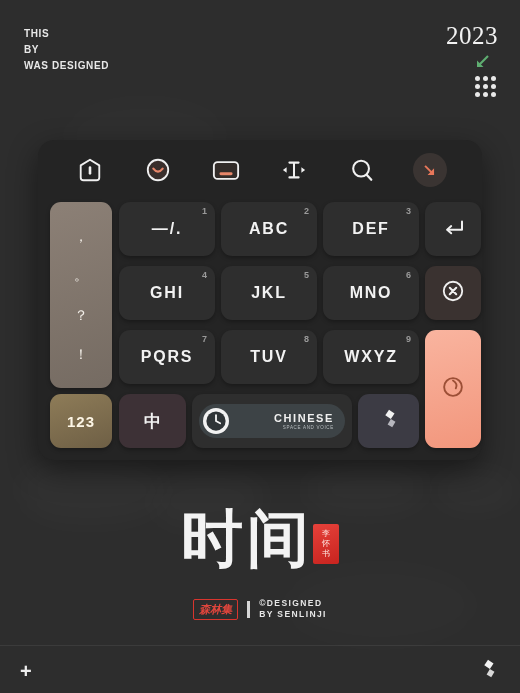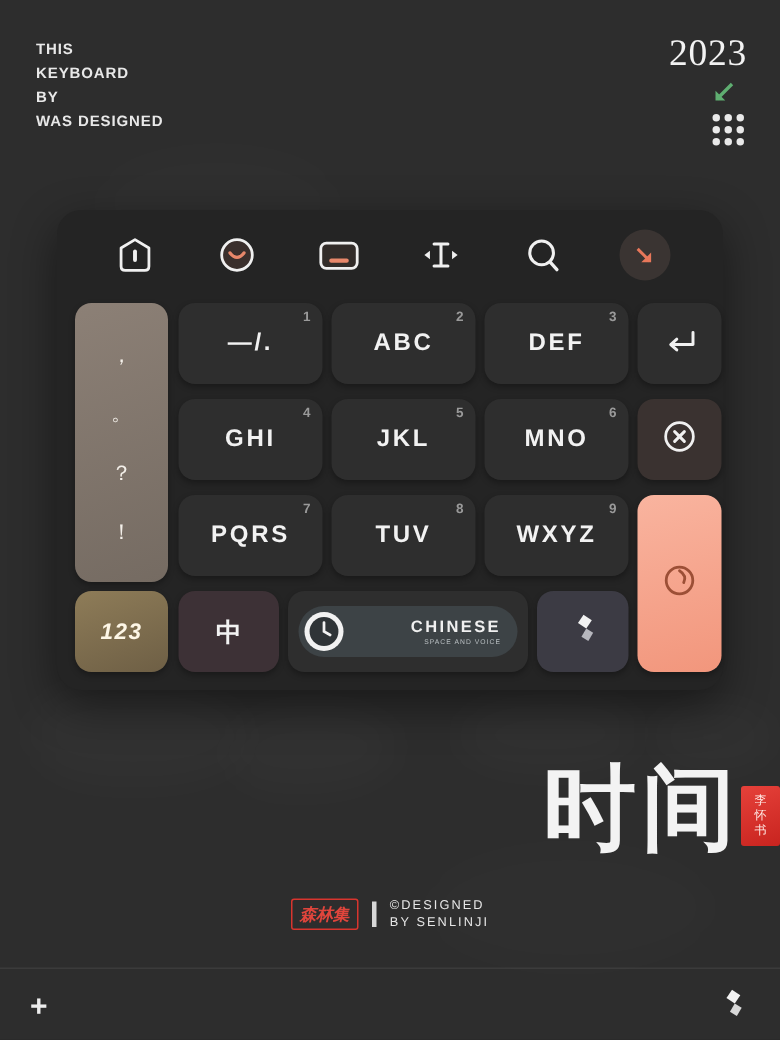--- a/index.html
+++ b/index.html
@@ -218,21 +218,21 @@
     border-radius: 7px;
     letter-spacing: 2px;
   }
 
   .title-wrap {
     position: absolute;
     left: 0; right: 0;
     top: 508px;
     display: flex;
     align-items: center;
-    justify-content: flex-end;
+    justify-content: center;
   }
   .big-title {
     font-size: 62px;
     font-weight: 700;
     color: #f3f3f3;
     letter-spacing: 4px;
     line-height: 1;
     font-family: "DejaVu Sans", sans-serif;
   }
   .seal {
@@ -273,21 +273,21 @@
     letter-spacing: 0;
     font-style: italic;
   }
   .bar {
     width: 3px; height: 17px;
     background: #d7d7d7;
   }
   .credit-text {
     color: #e6e6e6;
     font-size: 8.5px;
-    font-weight: 400;
+    font-weight: 700;
     letter-spacing: 1.4px;
     line-height: 11px;
   }
 
   
   .footer-div {
     position: absolute;
     left: 0; right: 0;
     top: 645px;
     height: 1px;
@@ -314,21 +314,20 @@
 
   <div class="blob b5"></div>
   <div class="blob b1"></div>
   <div class="blob b2"></div>
   <div class="blob b3"></div>
   <div class="blob b4"></div>
   <div class="blob b6"></div>
 
   <div class="hdr-left">
     <div>THIS</div>
-    <div>KEYBOARD</div>
     <div>BY</div>
     <div>WAS DESIGNED</div>
   </div>
 
   <div class="hdr-year">2023</div>
 
   <div class="hdr-arrow">
     <svg viewBox="0 0 20 20" width="20" height="20">
       <path d="M16 4 L6 14" stroke="#5fae71" stroke-width="2.2" fill="none"></path>
       <path d="M5 8.5 L5 15 L11.5 15 Z" fill="#5fae71"></path>
@@ -462,21 +461,21 @@
 
       <div class="key orange" style="left:375px; top:128px; width:56px; height:118px;">
         <span>
           <svg viewBox="0 0 30 30" width="28" height="28">
             <circle cx="15" cy="15" r="9.5" fill="none" stroke="#9c4f36" stroke-width="2"></circle>
             <path d="M15 8 Q20.5 11.5 18 16.5" fill="none" stroke="#9c4f36" stroke-width="2" stroke-linecap="round"></path>
           </svg>
         </span>
       </div>
 
-      <div class="key num123" style="left:0px; top:192px; width:62px; height:54px;font-style:italic;">
+      <div class="key num123" style="left:0px; top:192px; width:62px; height:54px;">
         <span class="lbl">123</span>
       </div>
       <div class="key zh" style="left:69px; top:192px; width:67px; height:54px;">
         <span class="lbl">中</span>
       </div>
 
       <div class="key space" style="left:142px; top:192px; width:160px; height:54px;">
         <div class="space-pill">
           <span class="clock">
             <svg viewBox="0 0 24 24" width="22" height="22">

